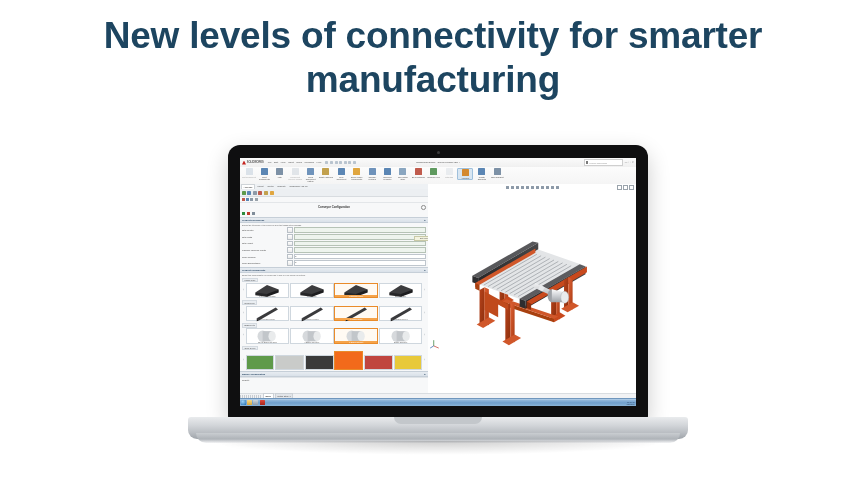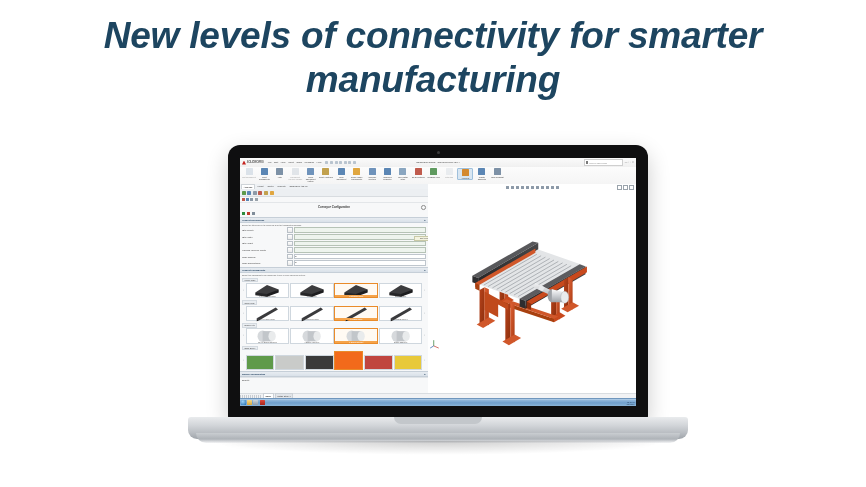--- a/index.html
+++ b/index.html
@@ -1,20 +1,20 @@
 <!DOCTYPE html>
 <html><head>
 <meta charset="utf-8">
 <style>
   html,body{margin:0;padding:0;}
   body{
     width:866px;height:487px;overflow:hidden;background:#ffffff;
     font-family:"Liberation Sans",sans-serif;
   }
-  .slide{position:relative;width:866px;height:487px;background:#fff;font-style:italic;}
+  .slide{position:relative;width:866px;height:487px;background:#fff;}
 
   
   .title{
     position:absolute;left:50px;top:14px;width:766px;
     text-align:center;color:#1d4560;
     font-size:37px;line-height:44px;font-weight:bold;
     letter-spacing:-0.2px;
   }
 
   

